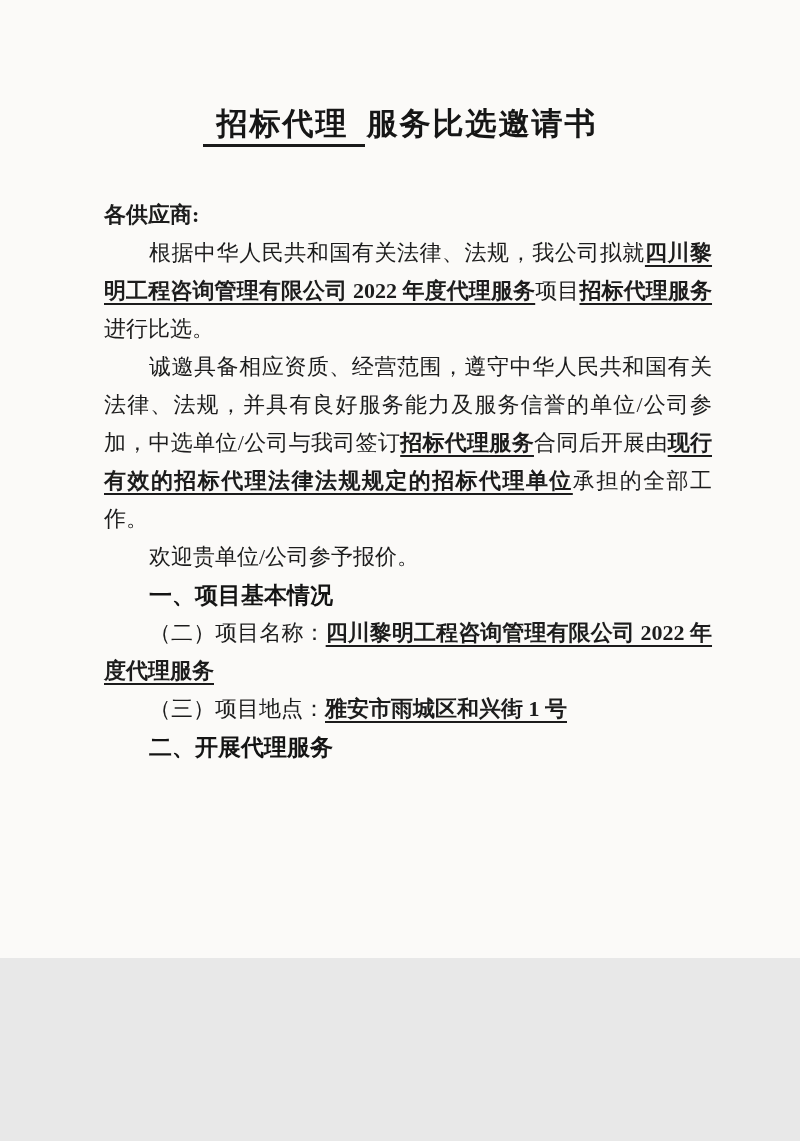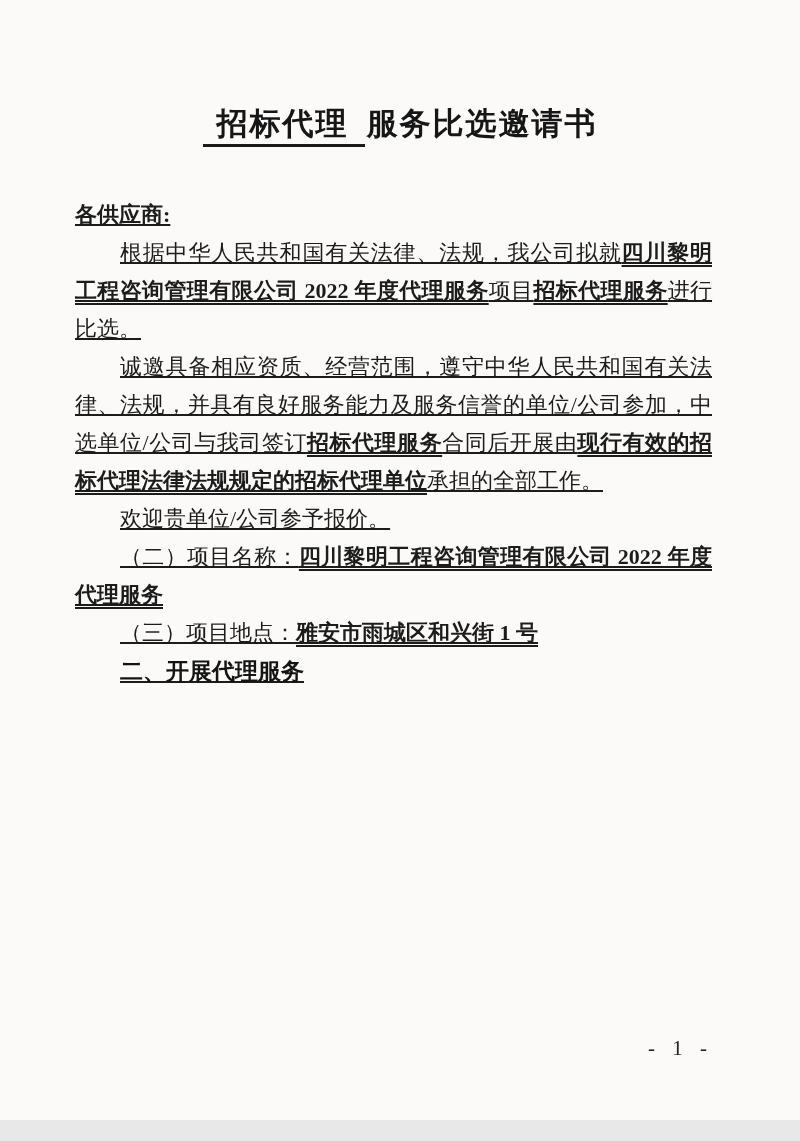--- a/index.html
+++ b/index.html
@@ -3,21 +3,21 @@
 <meta charset="utf-8">
 <style>
   html, body {
     margin: 0;
     padding: 0;
     background: #e8e8e8;
   }
   .page {
     position: relative;
     width: 800px;
-    height: 1120px;
+    height: 958px;
     margin: 0 auto;
     background: #fbfaf8;
     color: #1b1b1b;
     font-family: "Liberation Serif", serif;
     overflow: hidden;
   }
   .doc-title {
     margin: 0;
     padding-top: 104px;
     text-align: center;
@@ -28,26 +28,25 @@
     color: #161616;
   }
   .title-underlined {
     border-bottom: 3px solid #1a1a1a;
     padding: 0 16px 3px 14px;
   }
   .title-rest {
     padding-left: 2px;
   }
   .content {
-    margin: 52px 88px 0 75px;
+    margin: 52px 88px 0 104px;
     font-size: 22px;
     line-height: 38px;
     text-align: justify;
     color: #1c1c1c;
-    text-decoration: underline;
   }
   .content p {
     margin: 0;
     padding: 0;
   }
   .salutation {
     font-weight: 700;
     text-indent: 0;
   }
   .para {
@@ -87,20 +86,21 @@
   <div class="content">
 
     <p class="salutation">各供应商:</p>
 
     <p class="para"><span>根据中华人民共和国有关法律、法规，我公司拟就</span><span class="bu">四川黎明工程咨询管理有限公司 2022 年度代理服务</span><span>项目</span><span class="bu">招标代理服务</span><span>进行比选。</span></p>
 
     <p class="para"><span>诚邀具备相应资质、经营范围，遵守中华人民共和国有关法律、法规，并具有良好服务能力及服务信誉的单位/公司参加，中选单位/公司与我司签订</span><span class="bu">招标代理服务</span><span>合同后开展由</span><span class="bu">现行有效的招标代理法律法规规定的招标代理单位</span><span>承担的全部工作。</span></p>
 
     <p class="para">欢迎贵单位/公司参予报价。</p>
 
+    <p class="heading">一、项目基本情况</p>
 
 
     <p class="para"><span>（二）项目名称：</span><span class="bu">四川黎明工程咨询管理有限公司 2022 年度代理服务</span></p>
 
     <p class="para"><span>（三）项目地点：</span><span class="bu">雅安市雨城区和兴街 1 号</span></p>
 
 
     <p class="heading">二、开展代理服务</p>
 
 

